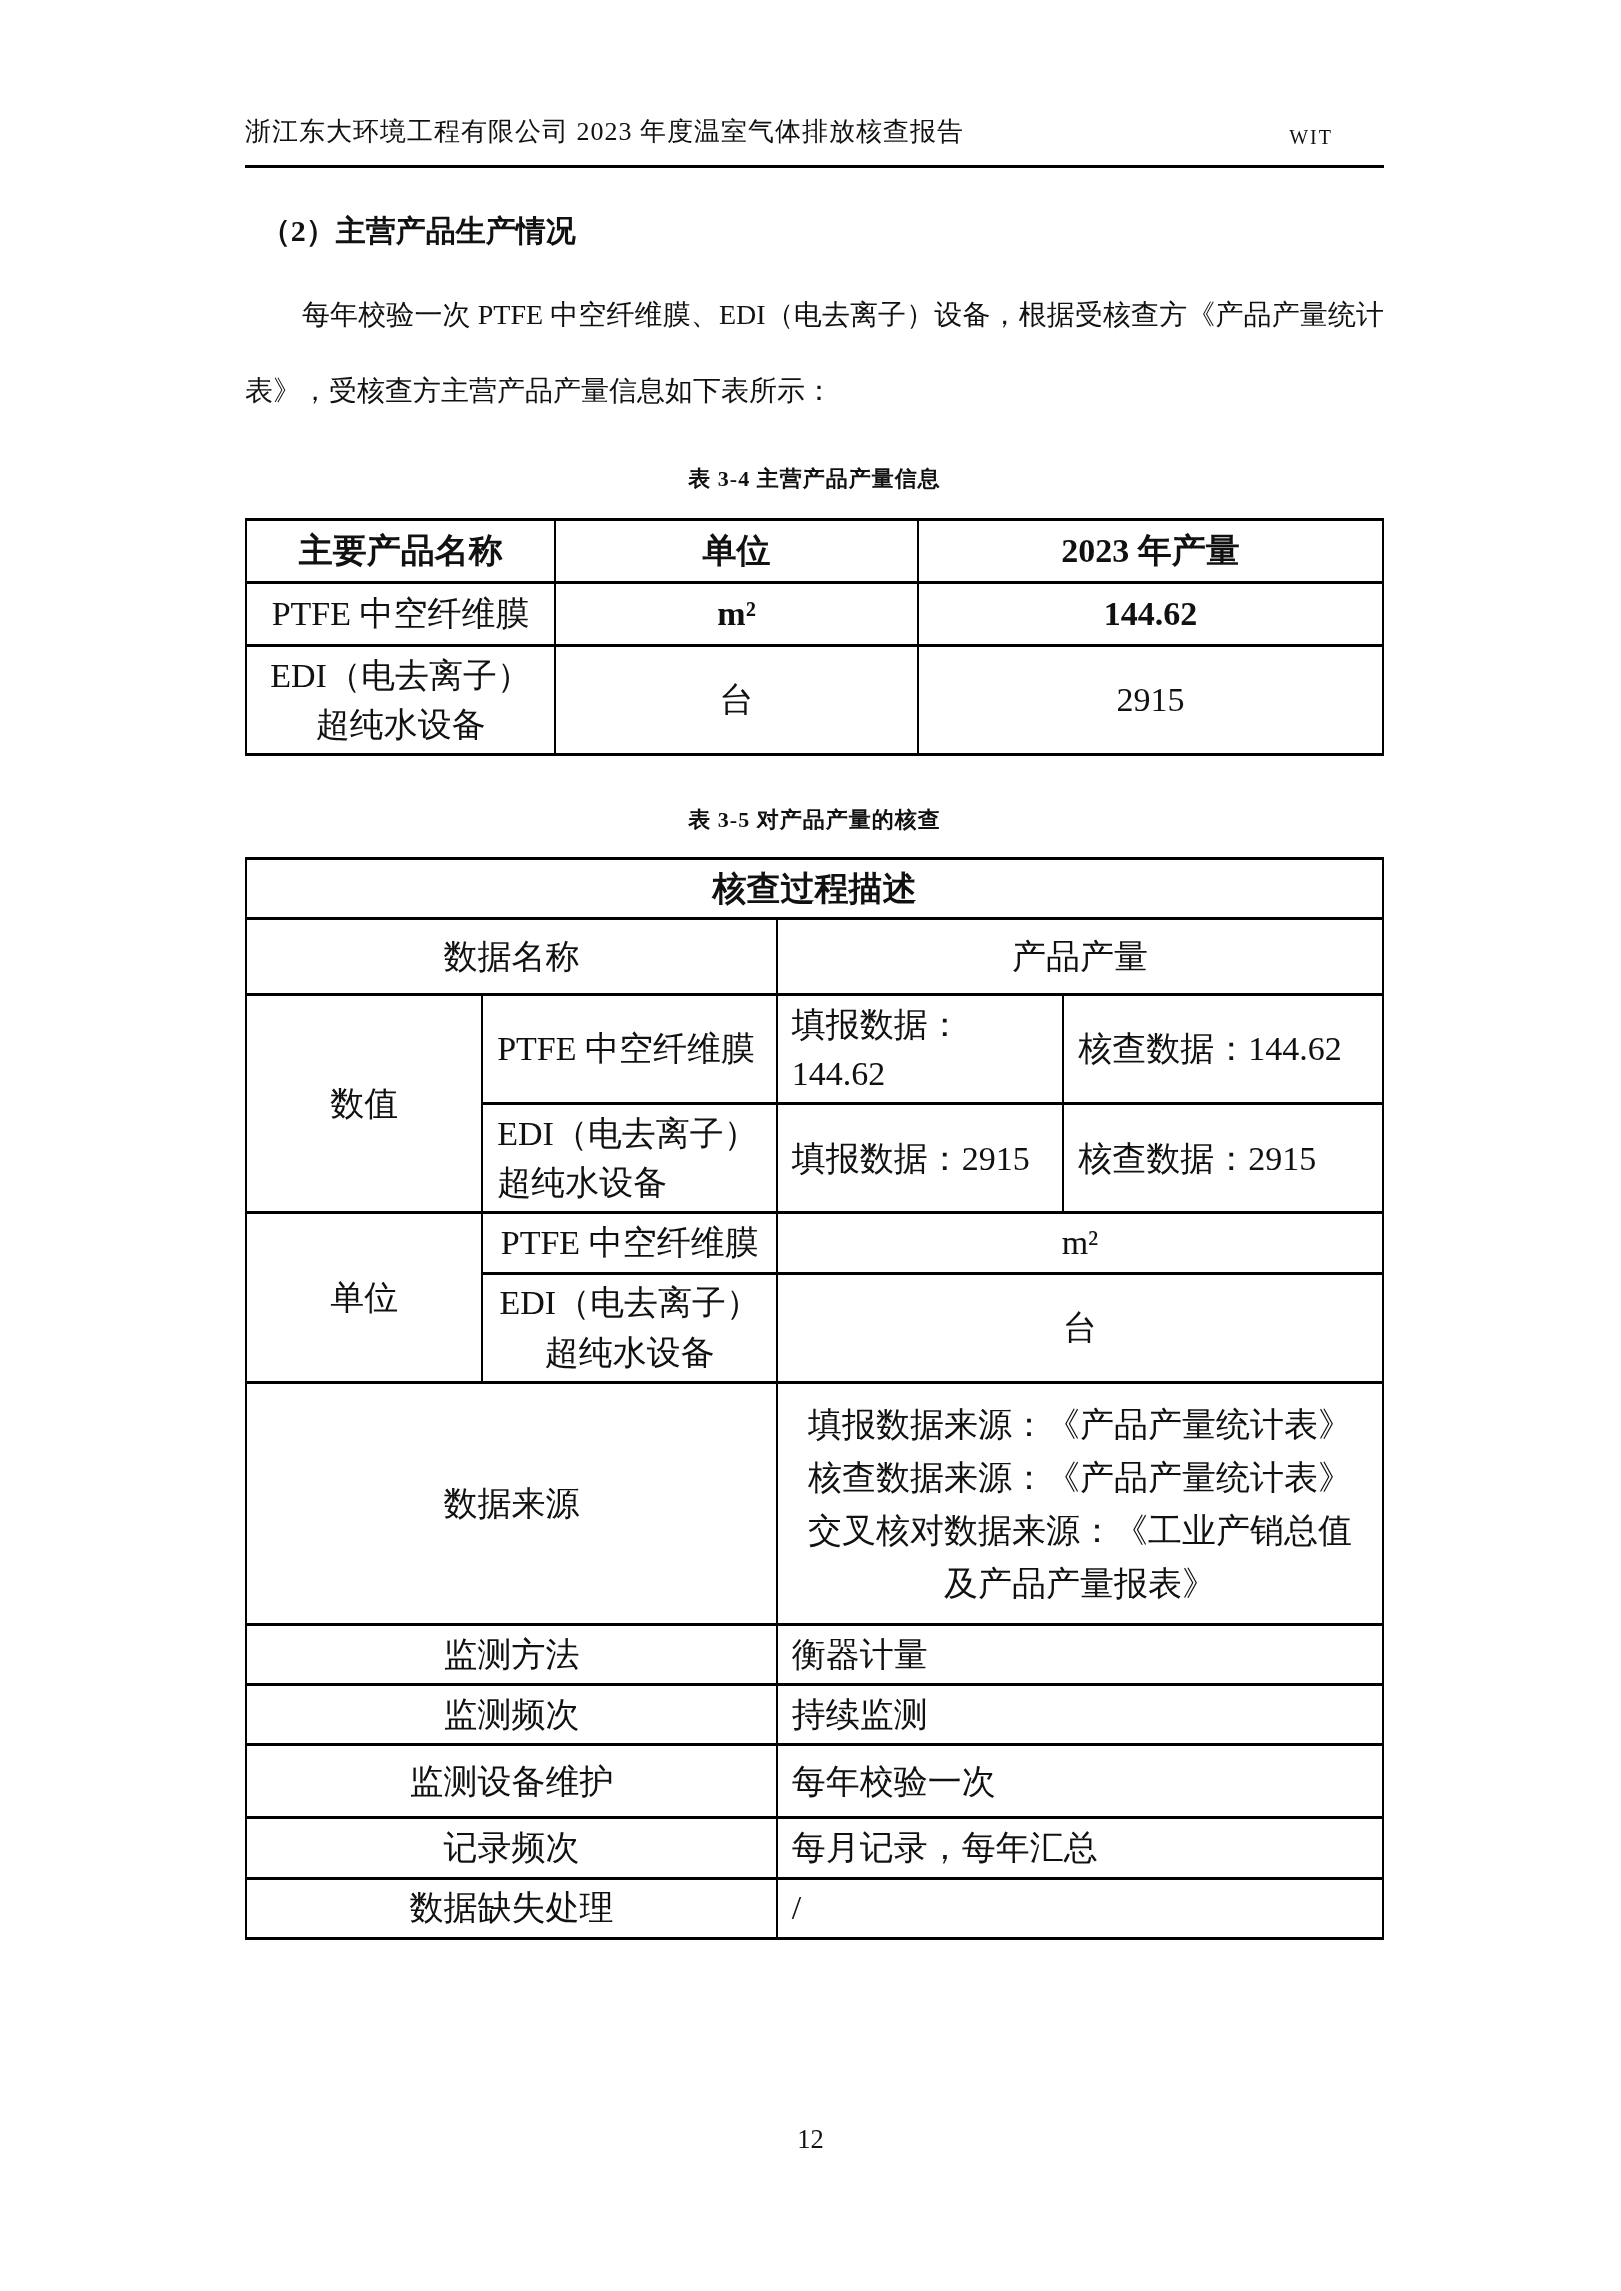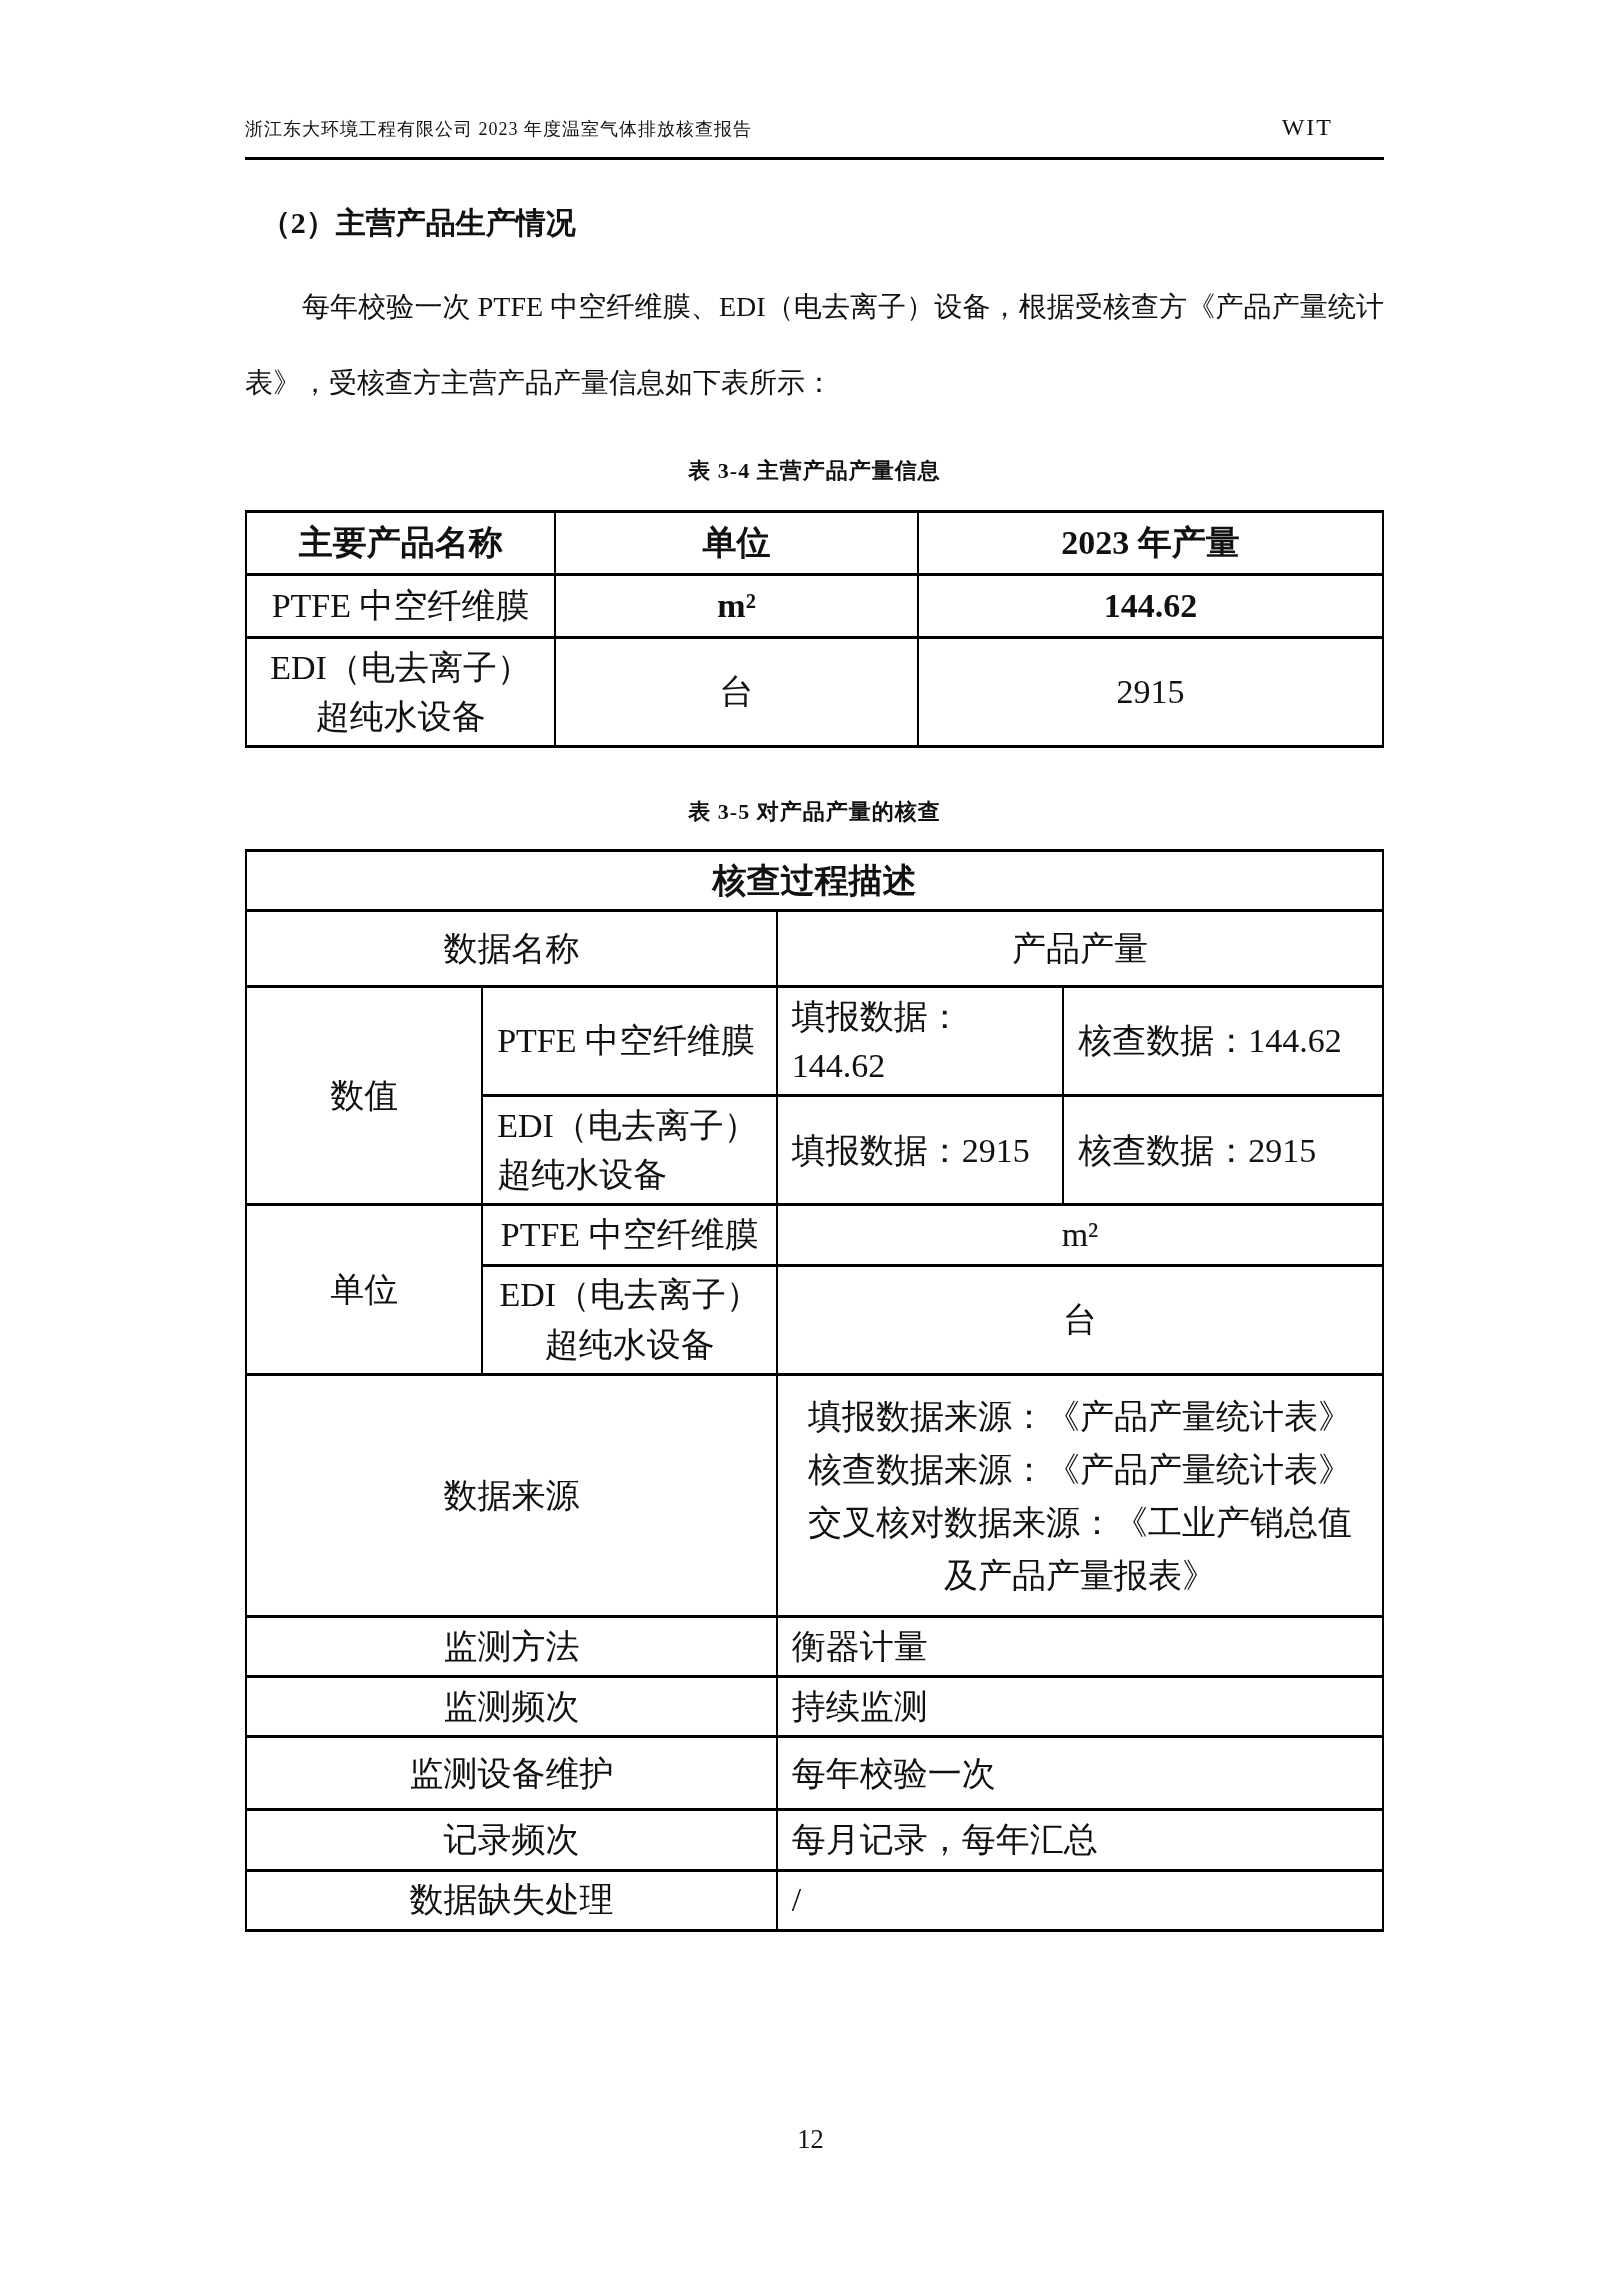--- a/index.html
+++ b/index.html
@@ -21,22 +21,22 @@
   }
   
   .doc-header {
     padding-top: 114px;
     padding-bottom: 15.7px;
     border-bottom: 3.9px solid #000;
     display: flex;
     justify-content: space-between;
     align-items: flex-end;
   }
-  .doc-header .h-title { font-size: 18px; letter-spacing: 1px; }
-  .doc-header .h-right { font-size: 24px; margin-right: 51px; letter-spacing: 2px; margin-left: 27px; }
+  .doc-header .h-title { font-size: 26px; letter-spacing: 1px; }
+  .doc-header .h-right { font-size: 20px; margin-right: 51px; letter-spacing: 2px; margin-left: 27px; }
   
   .sec-heading {
     margin-top: 43px;
     padding-left: 15.7px;
     font-size: 30px;
     font-weight: bold;
   }
   .para {
     margin-top: 25.5px;
     font-size: 28px;

